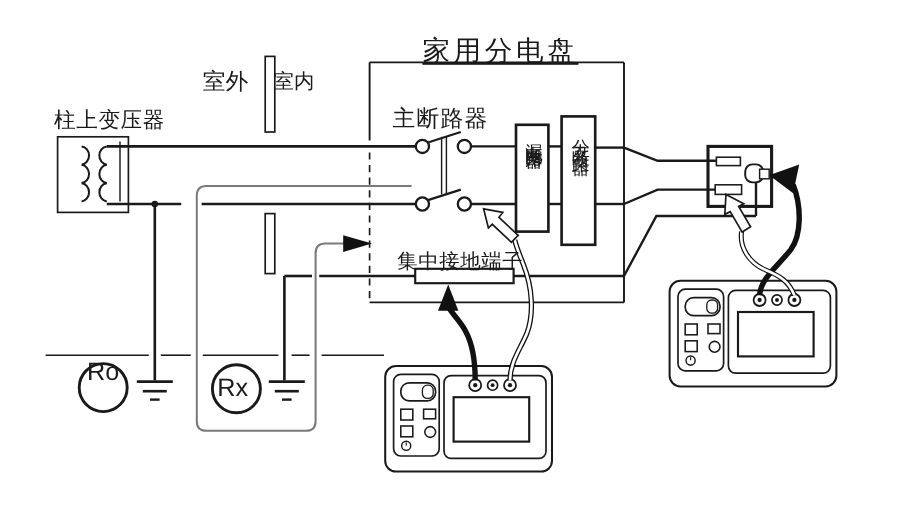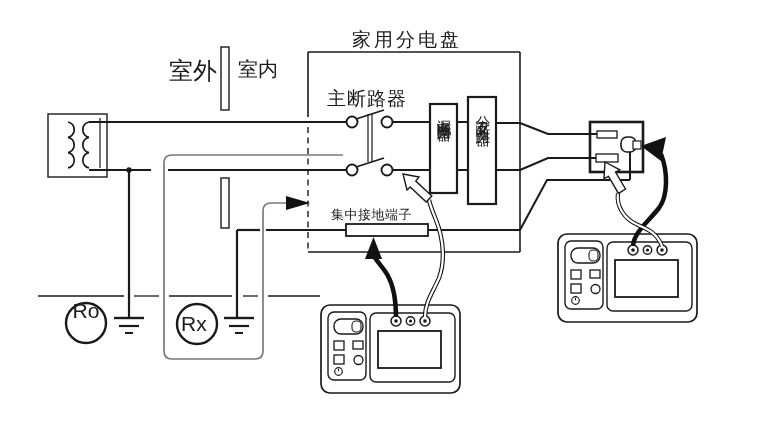--- a/index.html
+++ b/index.html
@@ -1,25 +1,25 @@
 <!DOCTYPE html>
 <html><head>
 <meta charset="utf-8">
 <style>
   html,body{margin:0;padding:0;background:#fff;}
   .stage{position:relative;width:760px;height:436px;background:#fff;overflow:hidden;
          font-family:"Liberation Sans",sans-serif;color:#1a1a1a;}
   .stage svg{position:absolute;left:0;top:0;}
   .lbl{position:absolute;white-space:nowrap;color:#1a1a1a;}
   .lbl-transformer{left:45px;top:88px;font-size:18px;letter-spacing:.5px;}
-  .lbl-outdoor{left:169px;top:55px;font-size:24px;font-family:Liberation Serif, serif;}
-  .lbl-indoor{left:238px;top:56px;font-size:20px;}
-  .lbl-panel{left:352px;top:27px;font-size:19px;letter-spacing:3px;}
+  .lbl-outdoor{left:169px;top:55px;font-size:19px;font-family:Liberation Serif, serif;}
+  .lbl-indoor{left:228px;top:56px;font-size:17px;}
+  .lbl-panel{left:352px;top:27px;font-size:23px;letter-spacing:3px;text-decoration:underline;}
   .lbl-mainbreaker{left:327px;top:86px;font-size:19px;letter-spacing:1px;}
-  .lbl-groundterm{left:331px;top:206px;font-size:13px;letter-spacing:.5px;}
+  .lbl-groundterm{left:331px;top:206px;font-size:17px;letter-spacing:.5px;}
   .lbl-vert{writing-mode:vertical-rl;text-orientation:upright;white-space:normal;}
   .lbl-leakage{left:433px;top:108px;font-size:14.5px;letter-spacing:2px;line-height:22px;}
   .lbl-branch{left:471px;top:103px;font-size:15px;letter-spacing:4.5px;line-height:24px;}
   .lbl-ro{left:70px;top:299px;width:32px;text-align:center;font-size:21px;}
   .lbl-rx{left:181px;top:312px;width:32px;font-size:21px;}
 </style>
 </head>
 <body>
 
 <div class="stage">
@@ -162,20 +162,21 @@
   </g>
   <g>
     <path d="M662,246 C657,234 650,230 638,225 C624,219 616,206 618,193" fill="none" stroke="#111" stroke-width="4.2"></path>
     <path d="M662,246 C657,234 650,230 638,225 C624,219 616,206 618,193" fill="none" stroke="#fff" stroke-width="2.2"></path>
   </g>
 
   <polygon points="403,174 419,177 415.8,181.1 431.8,196.1 426.2,201.9 410.2,186.9 407,190" fill="#fff" stroke="#1a1a1a" stroke-width="1.4"></polygon>
   <polygon points="605,162 619.8,169.8 615.5,172 625.5,189 618.5,193.4 608.5,176.4 604,178.6" fill="#fff" stroke="#1a1a1a" stroke-width="1.4"></polygon>
 </svg>
 
+<div class="lbl lbl-transformer">柱上变压器</div>
 <div class="lbl lbl-outdoor">室外</div>
 <div class="lbl lbl-indoor">室内</div>
 <div class="lbl lbl-panel">家用分电盘</div>
 <div class="lbl lbl-mainbreaker">主断路器</div>
 <div class="lbl lbl-groundterm">集中接地端子</div>
 <div class="lbl lbl-vert lbl-leakage">漏电断路器</div>
 <div class="lbl lbl-vert lbl-branch">分支断路器</div>
 <div class="lbl lbl-ro">Ro</div>
 <div class="lbl lbl-rx">Rx</div>
 

